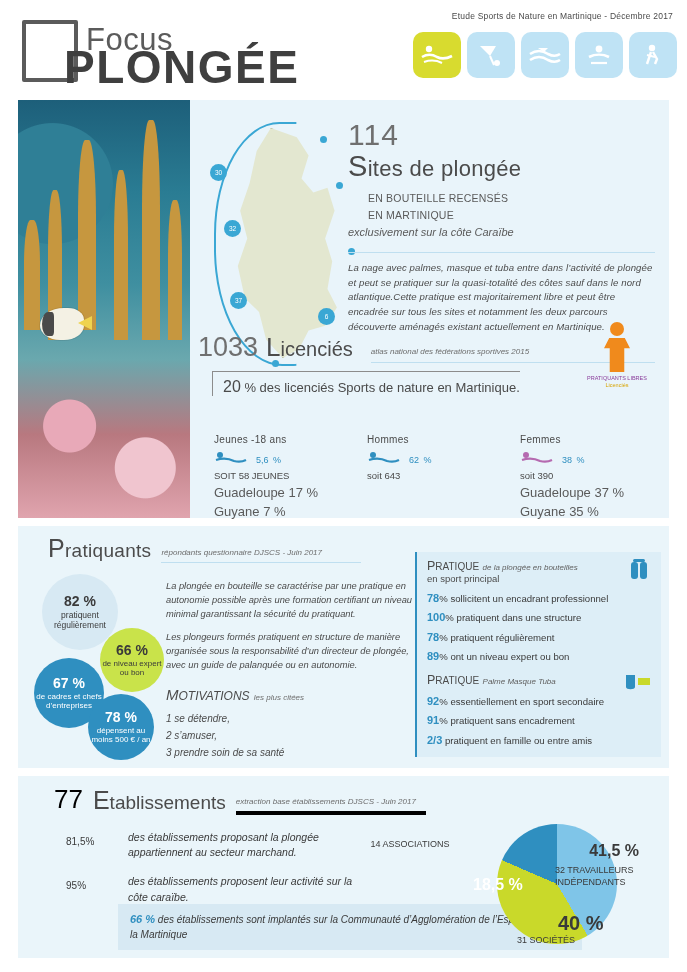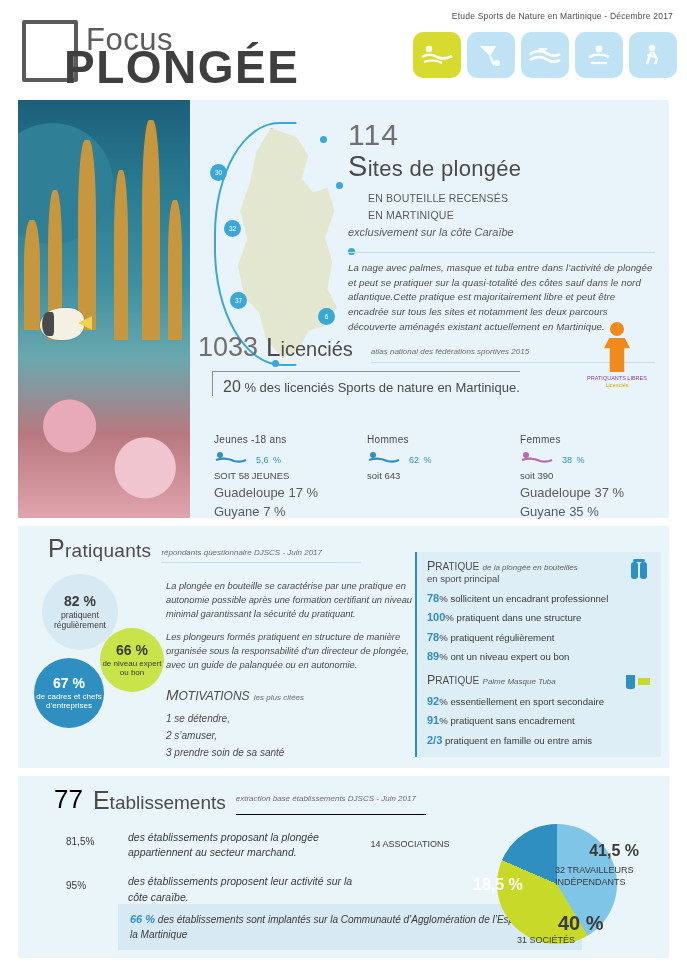--- a/index.html
+++ b/index.html
@@ -235,21 +235,21 @@
   .card-line { font-size: 9.6px; color: #3a3a3a; line-height: 1.75; margin-top: 5px; }
   .card-line b { color: #2f8fc0; font-weight: 700; font-size: 11px; }
   .tank-icon { position: absolute; right: 8px; top: 6px; }
 
   
   .panel-3 { top: 776px; height: 182px; background: #eaf5fa; }
   .p3-head { position: absolute; left: 36px; top: 8px; display: flex; align-items: flex-end; gap: 10px; }
   .p3-num { font-size: 26px; color: #000000; font-weight: 300; }
   .p3-title { font-size: 25px; color: #4b4b4b; }
   .p3-title .sc { font-size: 19px; }
-  .p3-src { font-size: 8px; font-style: italic; color: #6d6d6d; padding-bottom: 11px; width: 190px; border-bottom: 1px solid #000000; }
+  .p3-src { font-size: 8px; font-style: italic; color: #6d6d6d; padding-bottom: 5px; width: 190px; border-bottom: 4px solid #000000; }
 
   .stat-rows { position: absolute; left: 48px; top: 54px; width: 290px; }
   .stat-row { display: flex; align-items: flex-start; gap: 8px; margin-bottom: 14px; }
   .stat-pct { font-size: 17px; font-weight: 700; color: #3a3a3a; min-width: 54px; }
   .stat-pct span { font-size: 10px; font-weight: 400; }
   .stat-txt { font-size: 10.5px; color: #3a3a3a; line-height: 1.45; font-style: italic; }
 
   .comm-bar {
     position: absolute; left: 100px; top: 128px; width: 464px;
     background: #d7e9f3; padding: 8px 12px; font-size: 10px;
@@ -444,20 +444,24 @@
         <div class="bt">pratiquent régulièrement</div>
       </div>
       <div class="bub bub-2">
         <div class="bp">66 %</div>
         <div class="bt">de niveau expert ou bon</div>
       </div>
       <div class="bub bub-3">
         <div class="bp">67 %</div>
         <div class="bt">de cadres et chefs d’entreprises</div>
       </div>
+      <div class="bub bub-4">
+        <div class="bp">78 %</div>
+        <div class="bt">dépensent au moins 500 € / an</div>
+      </div>
     </div>
 
     <div class="p2-mid">
       <p>La plongée en bouteille se caractérise par une pratique en autonomie possible après une formation certifiant un niveau minimal garantissant la sécurité du pratiquant.</p>
       <p>Les plongeurs formés pratiquent en structure de manière organisée sous la responsabilité d’un directeur de plongée, avec un guide de palanquée ou en autonomie.</p>
       <div class="moti-title">
         <span>M</span><span class="sc">OTIVATIONS</span>
         <i>les plus citées</i>
       </div>
       <div class="moti-list">

